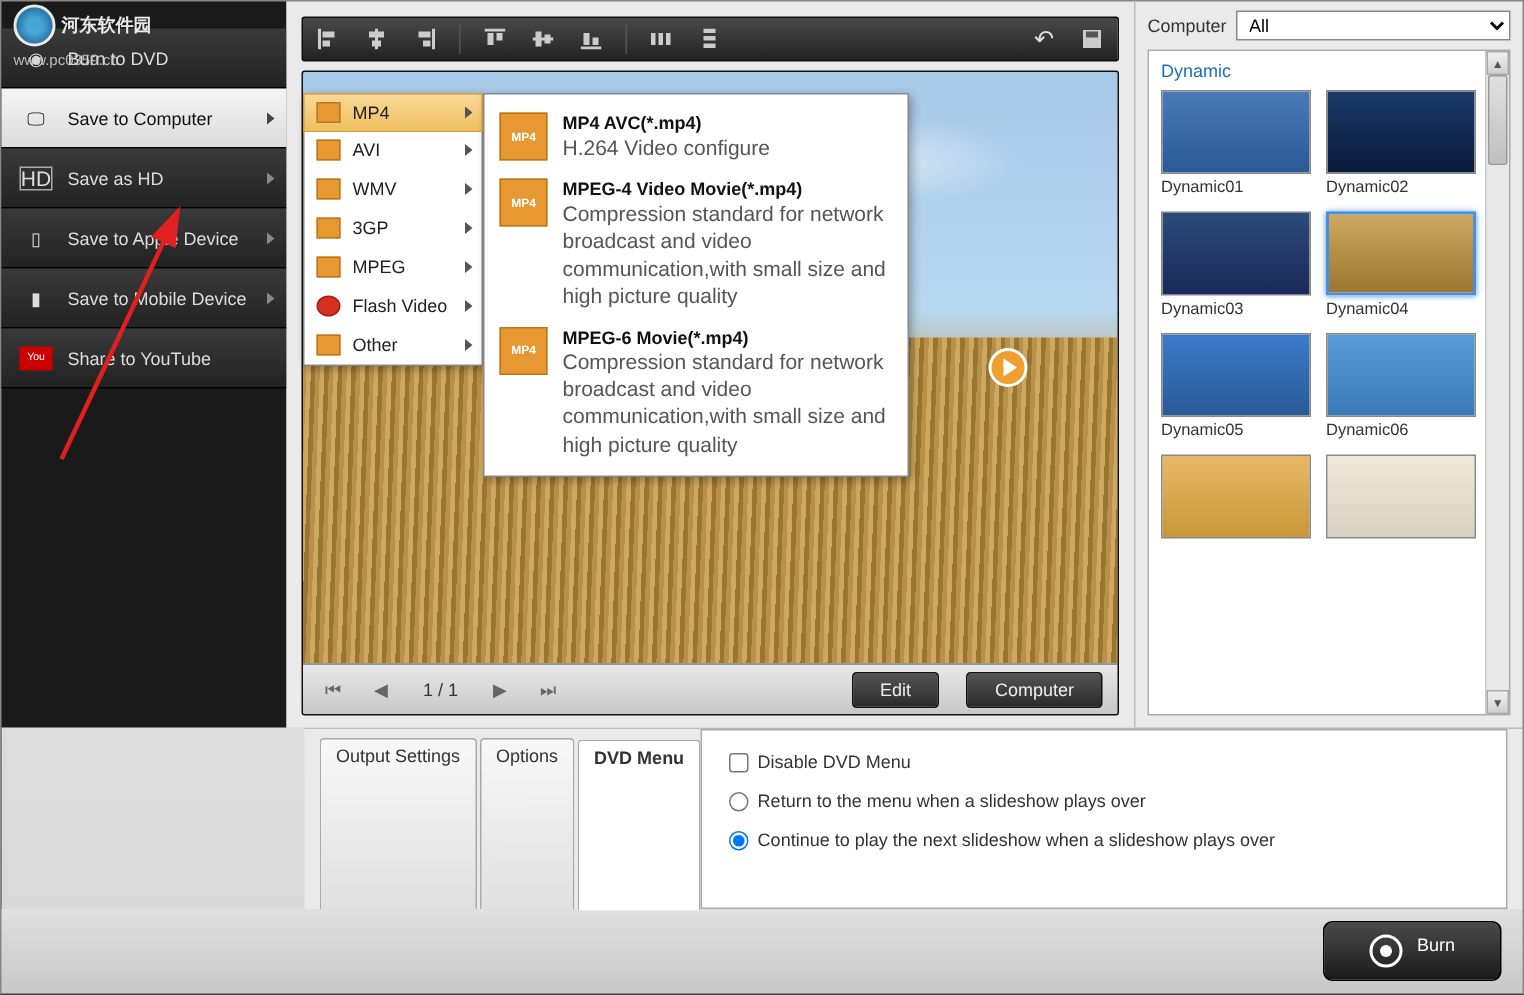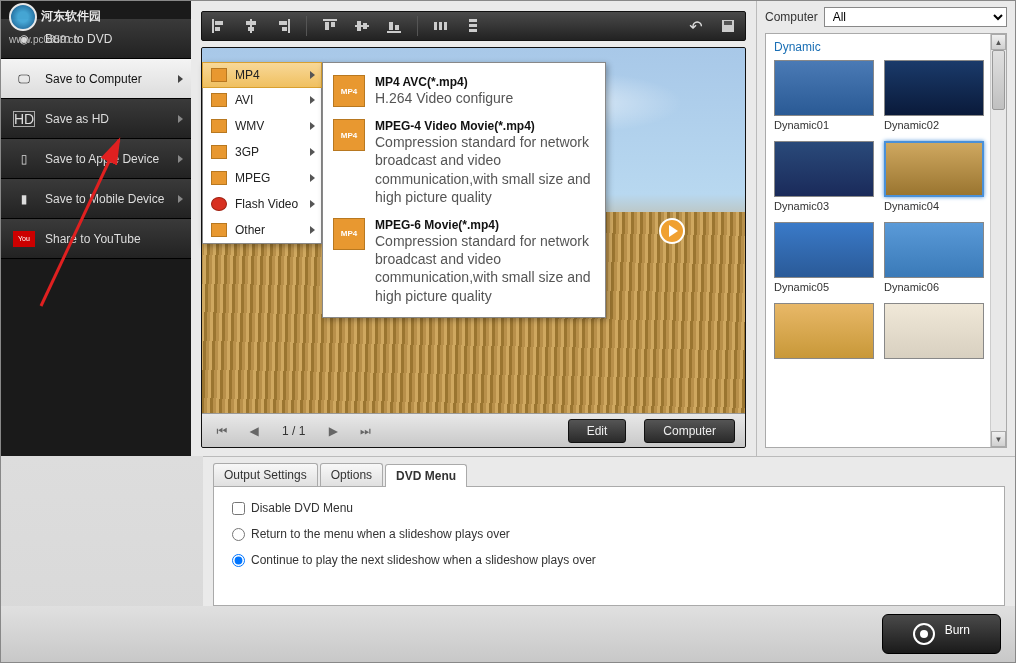--- a/index.html
+++ b/index.html
@@ -48,21 +48,21 @@
 .theme.sel .thumb{border:2px solid #4a90d8;box-shadow:0 0 4px #4a90d8}
 .theme .tl{color:#333;margin-top:3px;font-size:11px}
 .thumb.t1{background:linear-gradient(#4a7ab5,#2a5a95)}
 .thumb.t2{background:linear-gradient(#1a3a6a,#0a1a3a)}
 .thumb.t3{background:linear-gradient(#2a4a7a,#1a2a5a)}
 .thumb.t4{background:linear-gradient(#cfa860,#9a7530)}
 .thumb.t5{background:linear-gradient(#3a7ac8,#2a5a98)}
 .thumb.t6{background:linear-gradient(#5a9ad8,#3a7ab8)}
 .thumb.t7{background:linear-gradient(#e8b868,#c89838)}
 .thumb.t8{background:linear-gradient(#f0e8d8,#d8d0c0)}
-.bottom{border-top:1px solid #bbb;background:#eaeaea;padding:0 10px;display:flex;flex-direction:column}
+.bottom{border-top:1px solid #bbb;background:#eaeaea;padding:0 10px;display:flex;flex-direction:row}
 .tabs{display:flex;gap:2px;margin-top:6px}
 .tab{background:linear-gradient(#f8f8f8,#e0e0e0);border:1px solid #aaa;border-bottom:none;padding:4px 10px;border-radius:3px 3px 0 0;cursor:pointer;color:#333}
 .tab.active{background:#fff;font-weight:bold;position:relative;top:1px}
 .tab-body{background:#fff;border:1px solid #aaa;flex:1;padding:14px 18px;min-height:120px}
 .opt{display:flex;align-items:center;gap:6px;margin-bottom:12px;color:#333}
 .footer{height:56px;background:linear-gradient(#e0e0e0,#c8c8c8);display:flex;align-items:center;justify-content:flex-end;padding:0 14px}
 .burn-btn{background:linear-gradient(#4a4a4a,#1a1a1a);color:#fff;border:1px solid #000;border-radius:6px;padding:8px 30px;font-size:20px;display:flex;gap:10px;cursor:pointer}
 .burn-ico{width:22px;height:22px;border-radius:50%;border:2px solid #fff;position:relative}
 .burn-ico::after{content:"";position:absolute;width:8px;height:8px;border-radius:50%;background:#fff;top:5px;left:5px}
 

